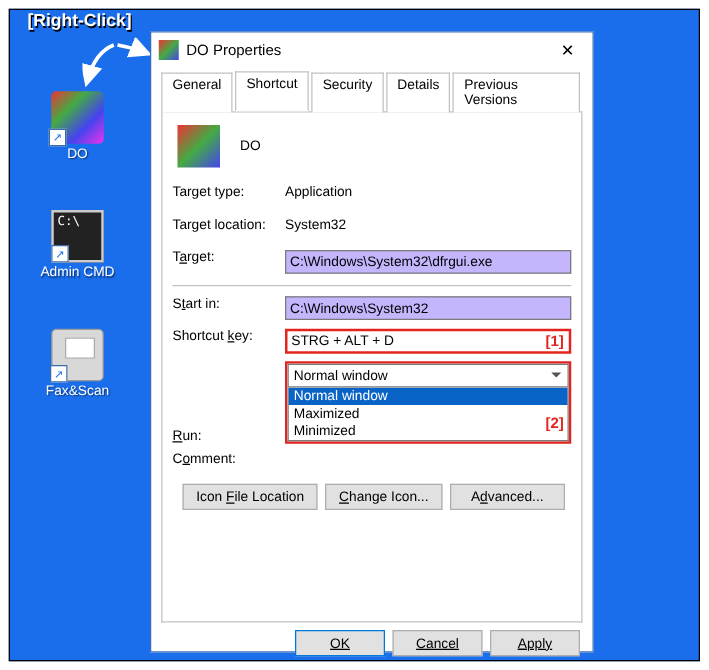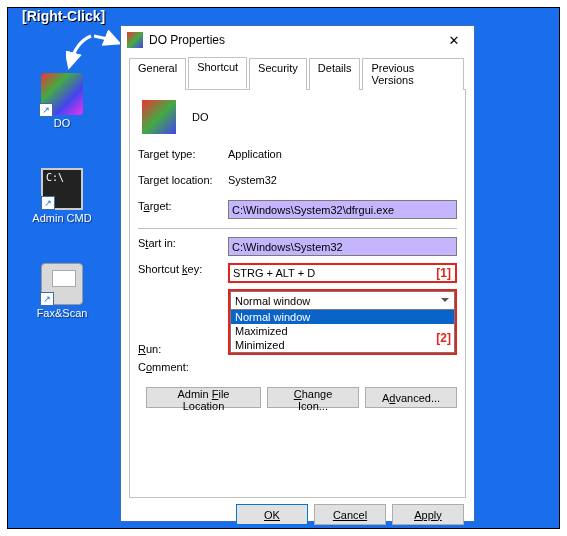--- a/index.html
+++ b/index.html
@@ -280,21 +280,21 @@
             <div class="dd-item">Maximized</div>
             <div class="dd-item">Minimized</div>
           </div>
           <span class="tag2">[2]</span>
         </div>
       </div>
       <div class="row">
         <div class="lab"><span>C</span><span class="u">o</span><span>mment:</span></div>
       </div>
       <div class="btn-row">
-        <button class="btn"><span>Admin </span><span class="u">F</span><span>ile Location</span></button>
+        <button class="btn"><span>Icon </span><span class="u">F</span><span>ile Location</span></button>
         <button class="btn"><span class="u">C</span><span>hange Icon...</span></button>
         <button class="btn"><span>A</span><span class="u">d</span><span>vanced...</span></button>
       </div>
     </div>
 
     <div class="footer">
       <button class="btn ok">OK</button>
       <button class="btn">Cancel</button>
       <button class="btn"><span class="u">A</span><span>pply</span></button>
     </div>

